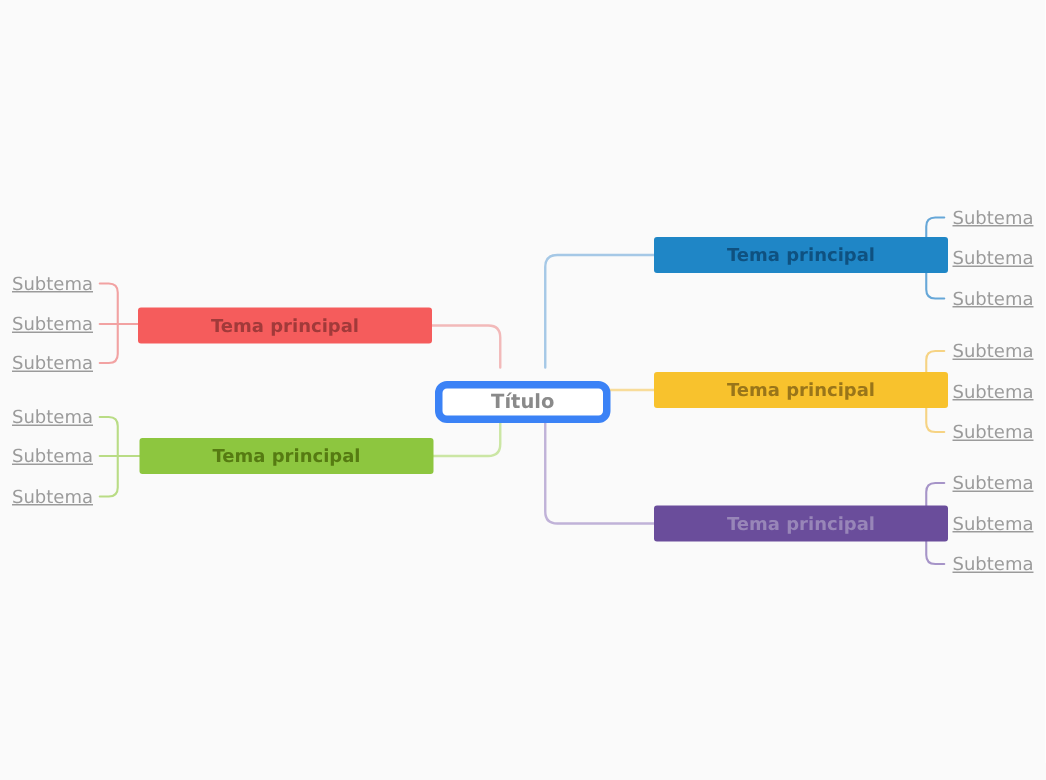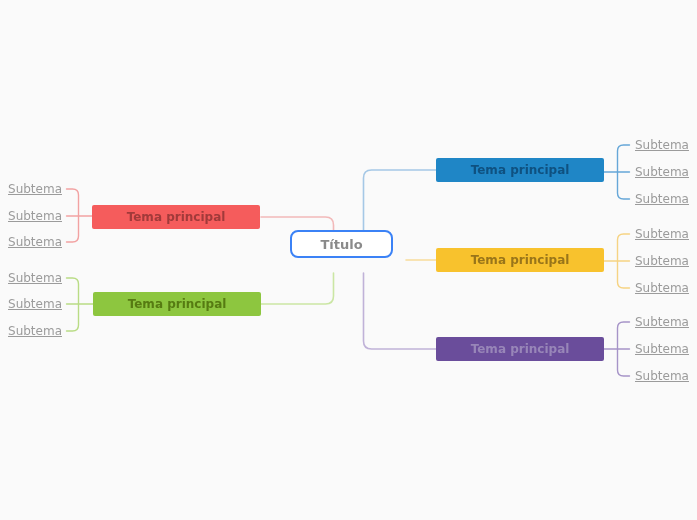--- a/index.html
+++ b/index.html
@@ -32,28 +32,28 @@
     align-items: center;
     justify-content: center;
     font-weight: bold;
     font-size: 12px;
     box-sizing: border-box;
     z-index: 2;
     cursor: default;
     white-space: nowrap;
   }
   .root-node {
-    left: 290px; top: 230px; width: 103px; height: 28px;
+    left: 290px; top: 254px; width: 117px; height: 28px;
     background: #ffffff;
-    border: 2px solid #3b82f6;
+    border: 5px solid #3b82f6;
     border-radius: 8px;
     color: #8a8a8a;
     font-size: 13px;
   }
-  .main-node { width: 168px; height: 24px; border-radius: 2px; }
+  .main-node { width: 196px; height: 24px; border-radius: 2px; }
   .b-red    { left: 92px;  top: 205px; background: #f55c5c; color: #a13a3a; }
   .b-green  { left: 93px;  top: 292px; background: #8dc63f; color: #567b12; }
   .b-blue   { left: 436px; top: 158px; background: #1f86c6; color: #0f5180; }
   .b-yellow { left: 436px; top: 248px; background: #f8c22d; color: #99751a; }
   .b-purple { left: 436px; top: 337px; background: #6a4d9b; color: #9886b8; }
 
   .sub {
     position: absolute;
     font-size: 12px;
     color: #9b9b9b;

